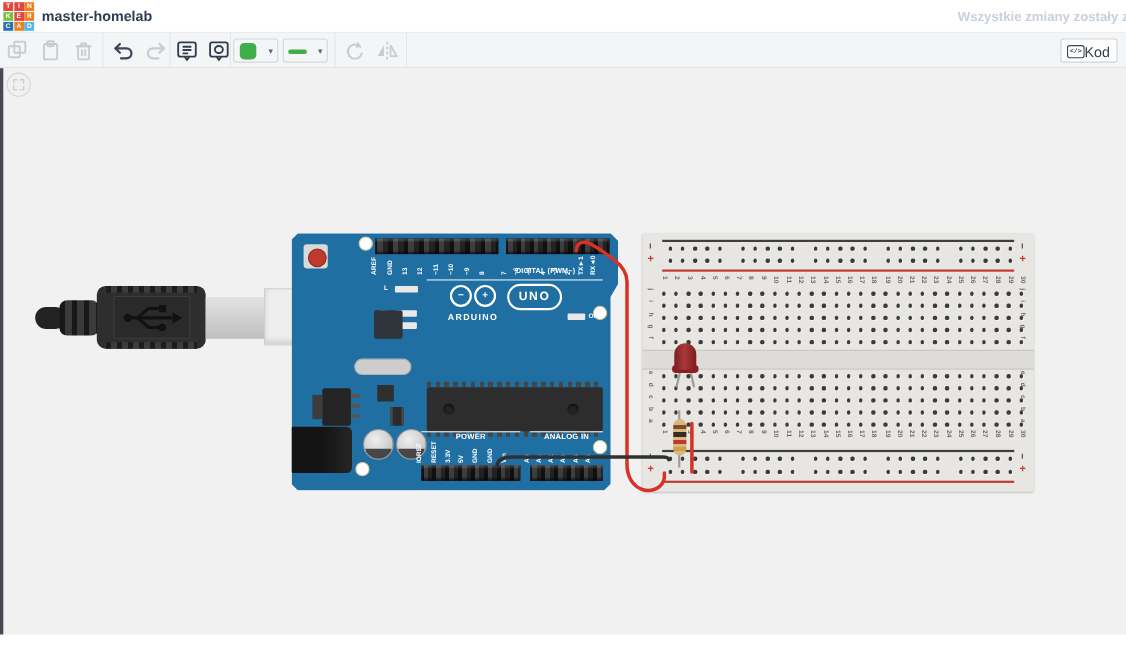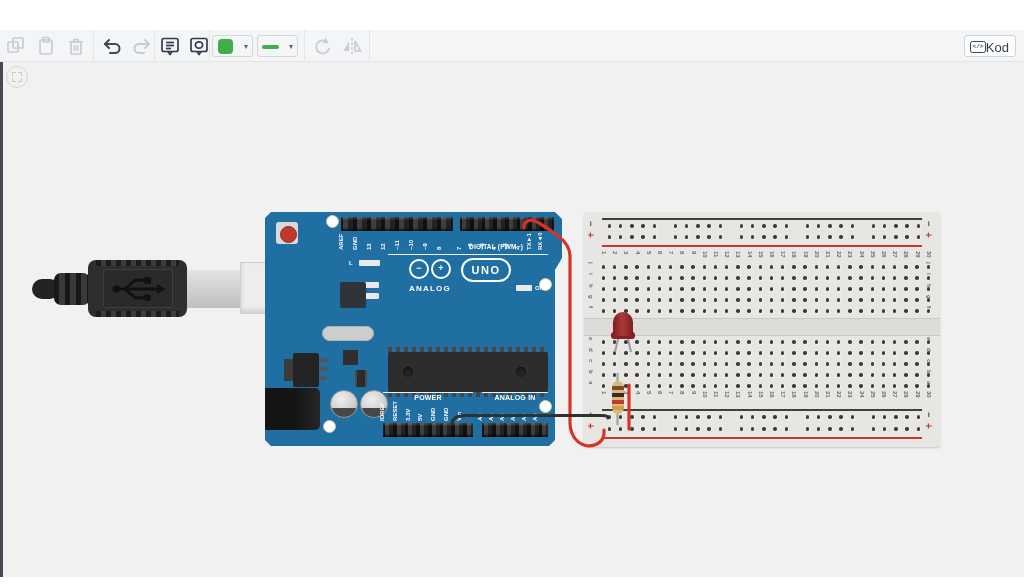--- a/index.html
+++ b/index.html
@@ -97,20 +97,35 @@
   #led-flange { position:absolute; left:611px; top:270px; width:24px; height:7px; border-radius:3px; background:#8a2023; }
   #resistor-body { position:absolute; left:611.5px; top:319px; width:12px; height:33px; border-radius:6px;
       background:linear-gradient(180deg,#d9b87e 0 5px,#7d4e26 5px 9px,#d9b87e 9px 12px,#3a2b20 12px 16px,#d9b87e 16px 19px,#bf3a2e 19px 23px,#d9b87e 23px 25px,#cf9d44 25px 29px,#d9b87e 29px 33px); }
   #wires { position:absolute; left:0; top:0; width:1024px; height:515px; pointer-events:none; }
 </style>
 </head>
 <body>
 
 <div id="app">
 
+  <div id="titlebar">
+    <div id="tc-logo">
+        <div class="logo-cell" style="left: 0px; top: 0px; background: rgb(226, 70, 61);">T</div>
+        <div class="logo-cell" style="left: 9.6px; top: 0px; background: rgb(226, 70, 61);">I</div>
+        <div class="logo-cell" style="left: 19.2px; top: 0px; background: rgb(240, 127, 35);">N</div>
+        <div class="logo-cell" style="left: 0px; top: 8.8px; background: rgb(122, 193, 67);">K</div>
+        <div class="logo-cell" style="left: 9.6px; top: 8.8px; background: rgb(226, 70, 61);">E</div>
+        <div class="logo-cell" style="left: 19.2px; top: 8.8px; background: rgb(240, 127, 35);">R</div>
+        <div class="logo-cell" style="left: 0px; top: 17.6px; background: rgb(34, 116, 181);">C</div>
+        <div class="logo-cell" style="left: 9.6px; top: 17.6px; background: rgb(240, 127, 35);">A</div>
+        <div class="logo-cell" style="left: 19.2px; top: 17.6px; background: rgb(86, 183, 230);">D</div>
+      </div>
+    <div id="doc-title">master-homelab</div>
+    <div id="save-status">Wszystkie zmiany zostały z</div>
+  </div>
 
   <div id="toolbar">
     <div class="tb-icon" style="left:4px">
       <svg viewBox="0 0 24 24" fill="none" stroke="#c7ccd3" stroke-width="1.7">
           <rect x="4" y="8" width="10" height="10" rx="1"></rect>
           <rect x="9" y="4" width="10" height="10" rx="1"></rect>
         </svg>
     </div>
     <div class="tb-icon" style="left:34px">
       <svg viewBox="0 0 24 24" fill="none" stroke="#c7ccd3" stroke-width="1.7">
@@ -235,21 +250,21 @@
       <div class="led-rect" style="left:94px;top:48px"></div>
       <div class="led-tag" style="left:81px;top:70px">TX</div>
       <div class="led-rect" style="left:94px;top:70px;width:20px"></div>
       <div class="led-tag" style="left:81px;top:81px">RX</div>
       <div class="led-rect" style="left:94px;top:81px;width:20px"></div>
       <div class="led-rect" style="left:251px;top:73px;width:16px"></div>
       <div class="led-tag" style="left:270px;top:73px">ON</div>
 
       <div class="logo-ring" style="left:144px">−</div>
       <div class="logo-ring" style="left:166px">+</div>
-      <div id="ard-brand">ANALOG</div>
+      <div id="ard-brand">ARDUINO</div>
       <div id="uno-oval">UNO</div>
 
       <div id="blacksq"></div>
       <div id="crystal"></div>
       <div id="reg-tab"></div>
       <div id="regulator"></div>
       <div id="reg-legs"></div>
       <div id="smallsq"></div>
       <div id="smallic"></div>
       <div class="chiplegs" style="left:123px;top:135px;width:160px"></div>

